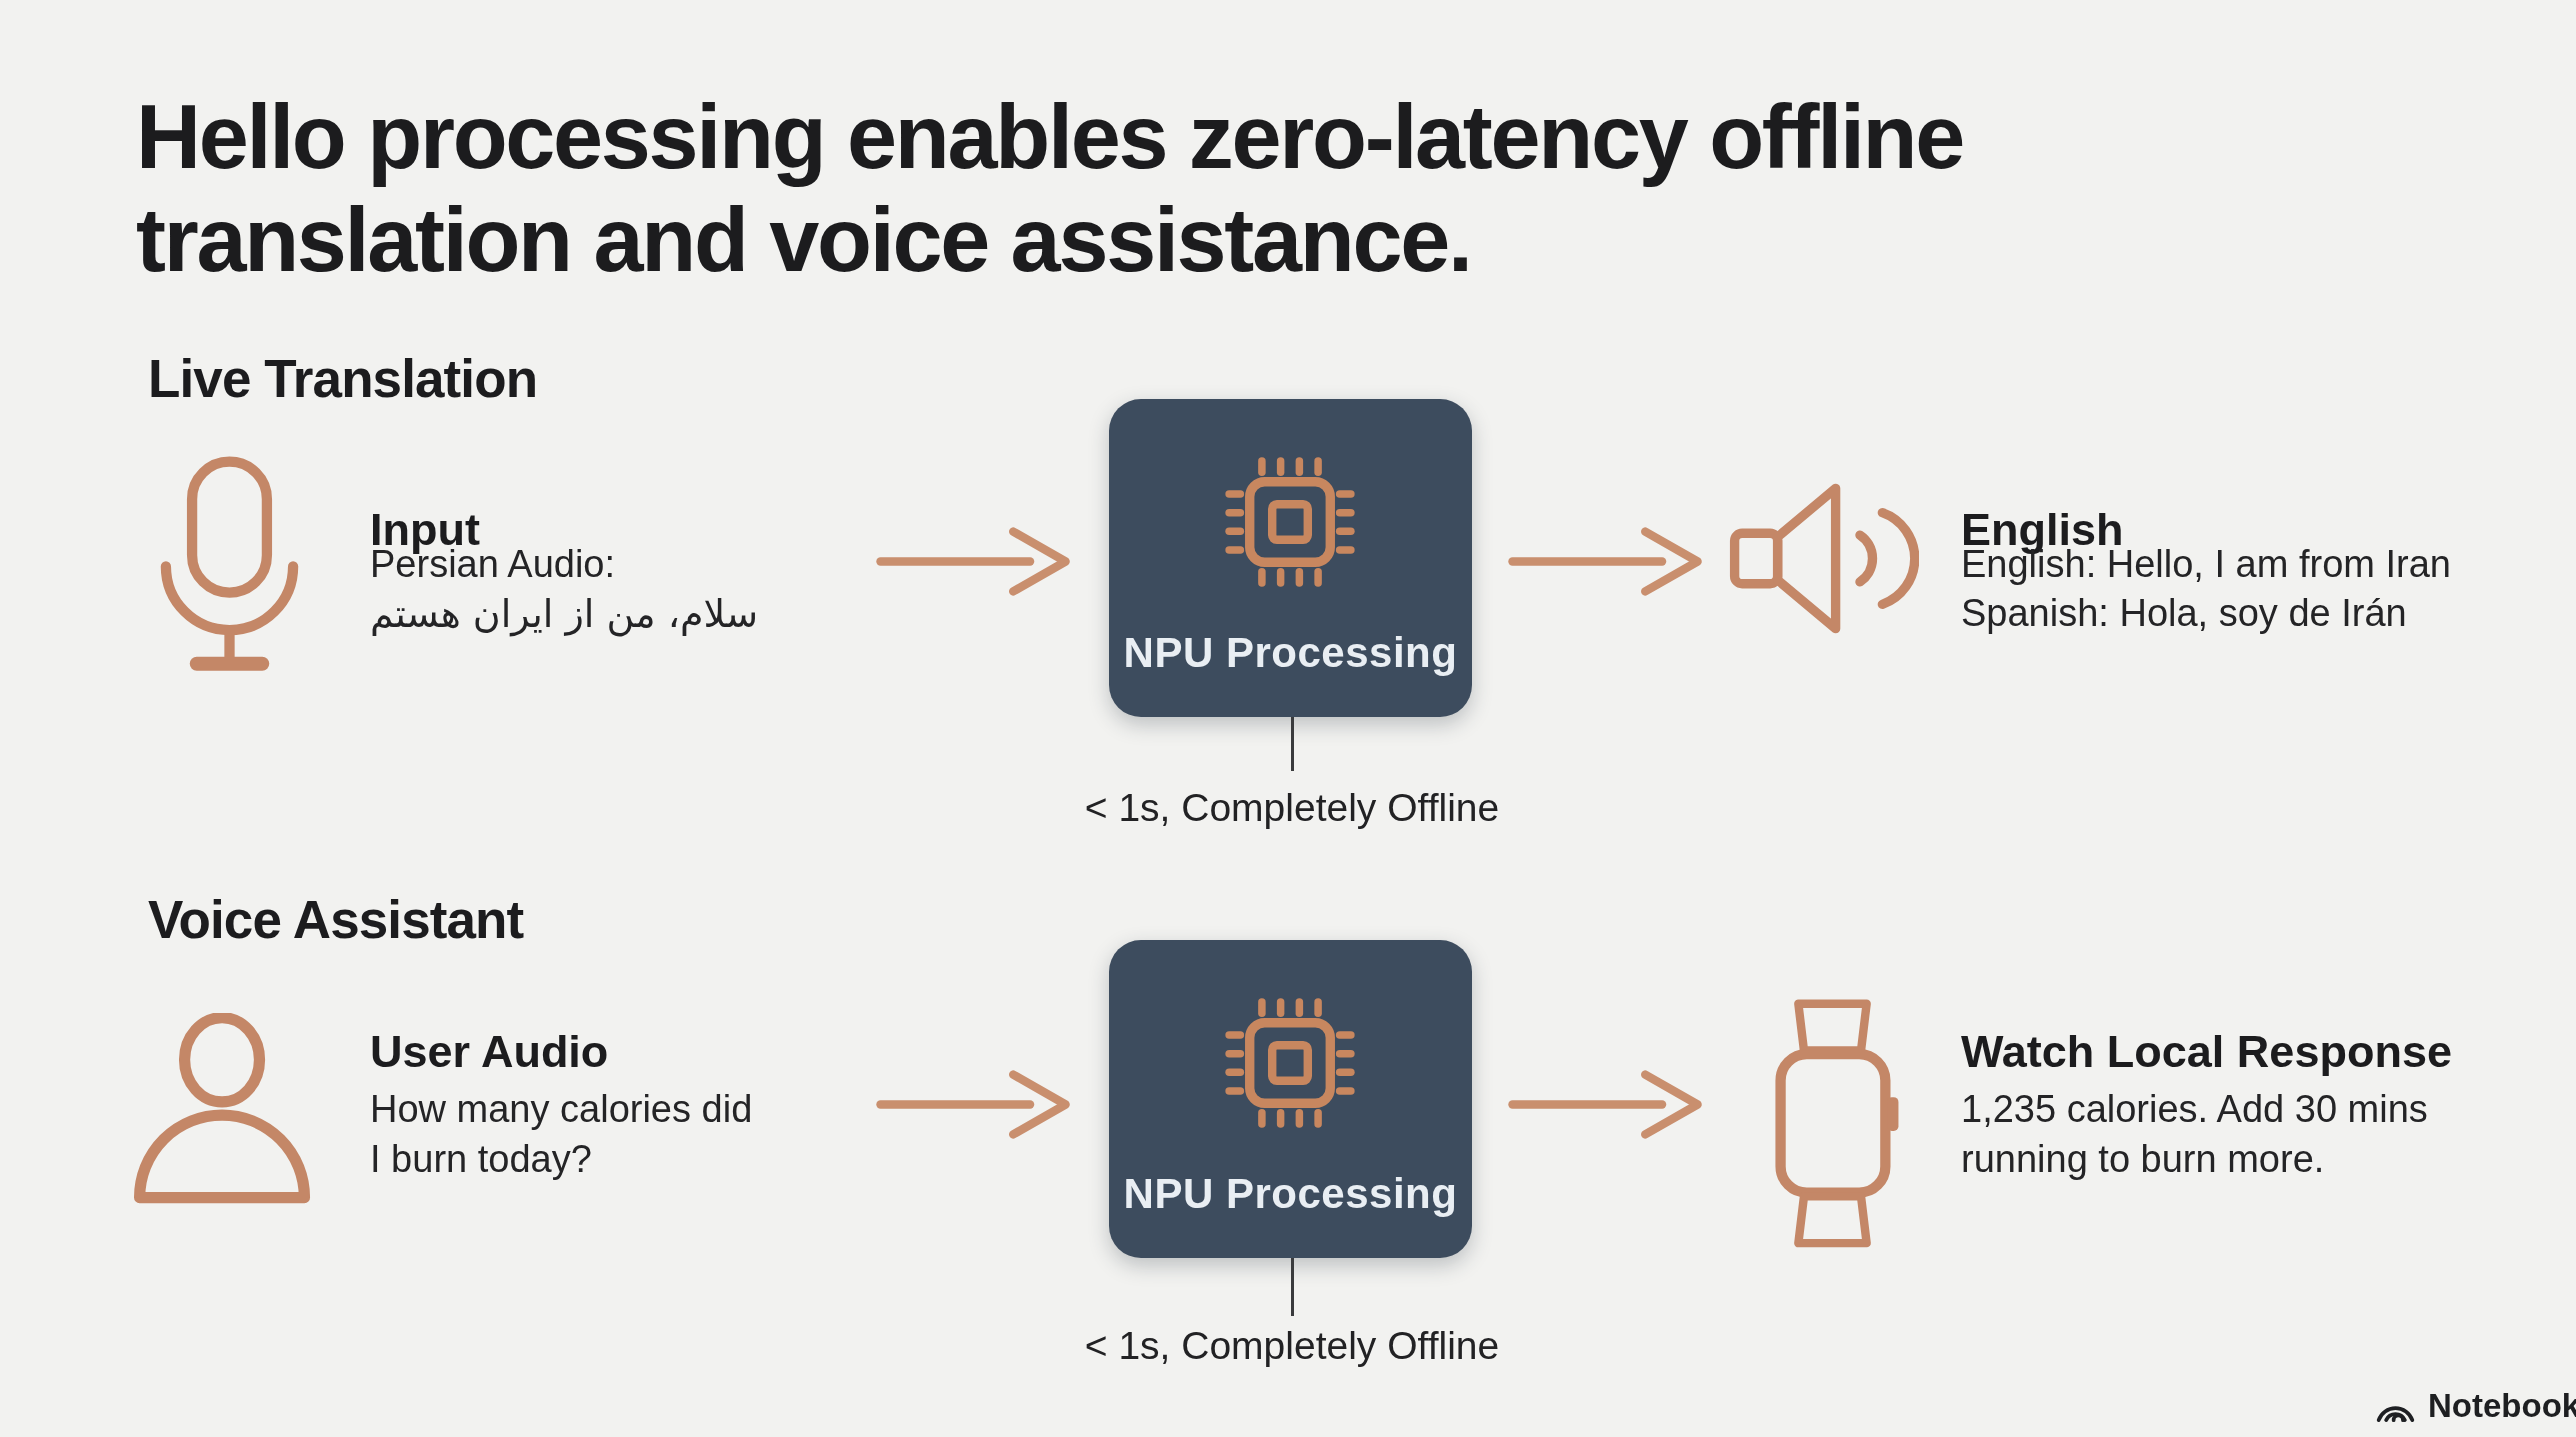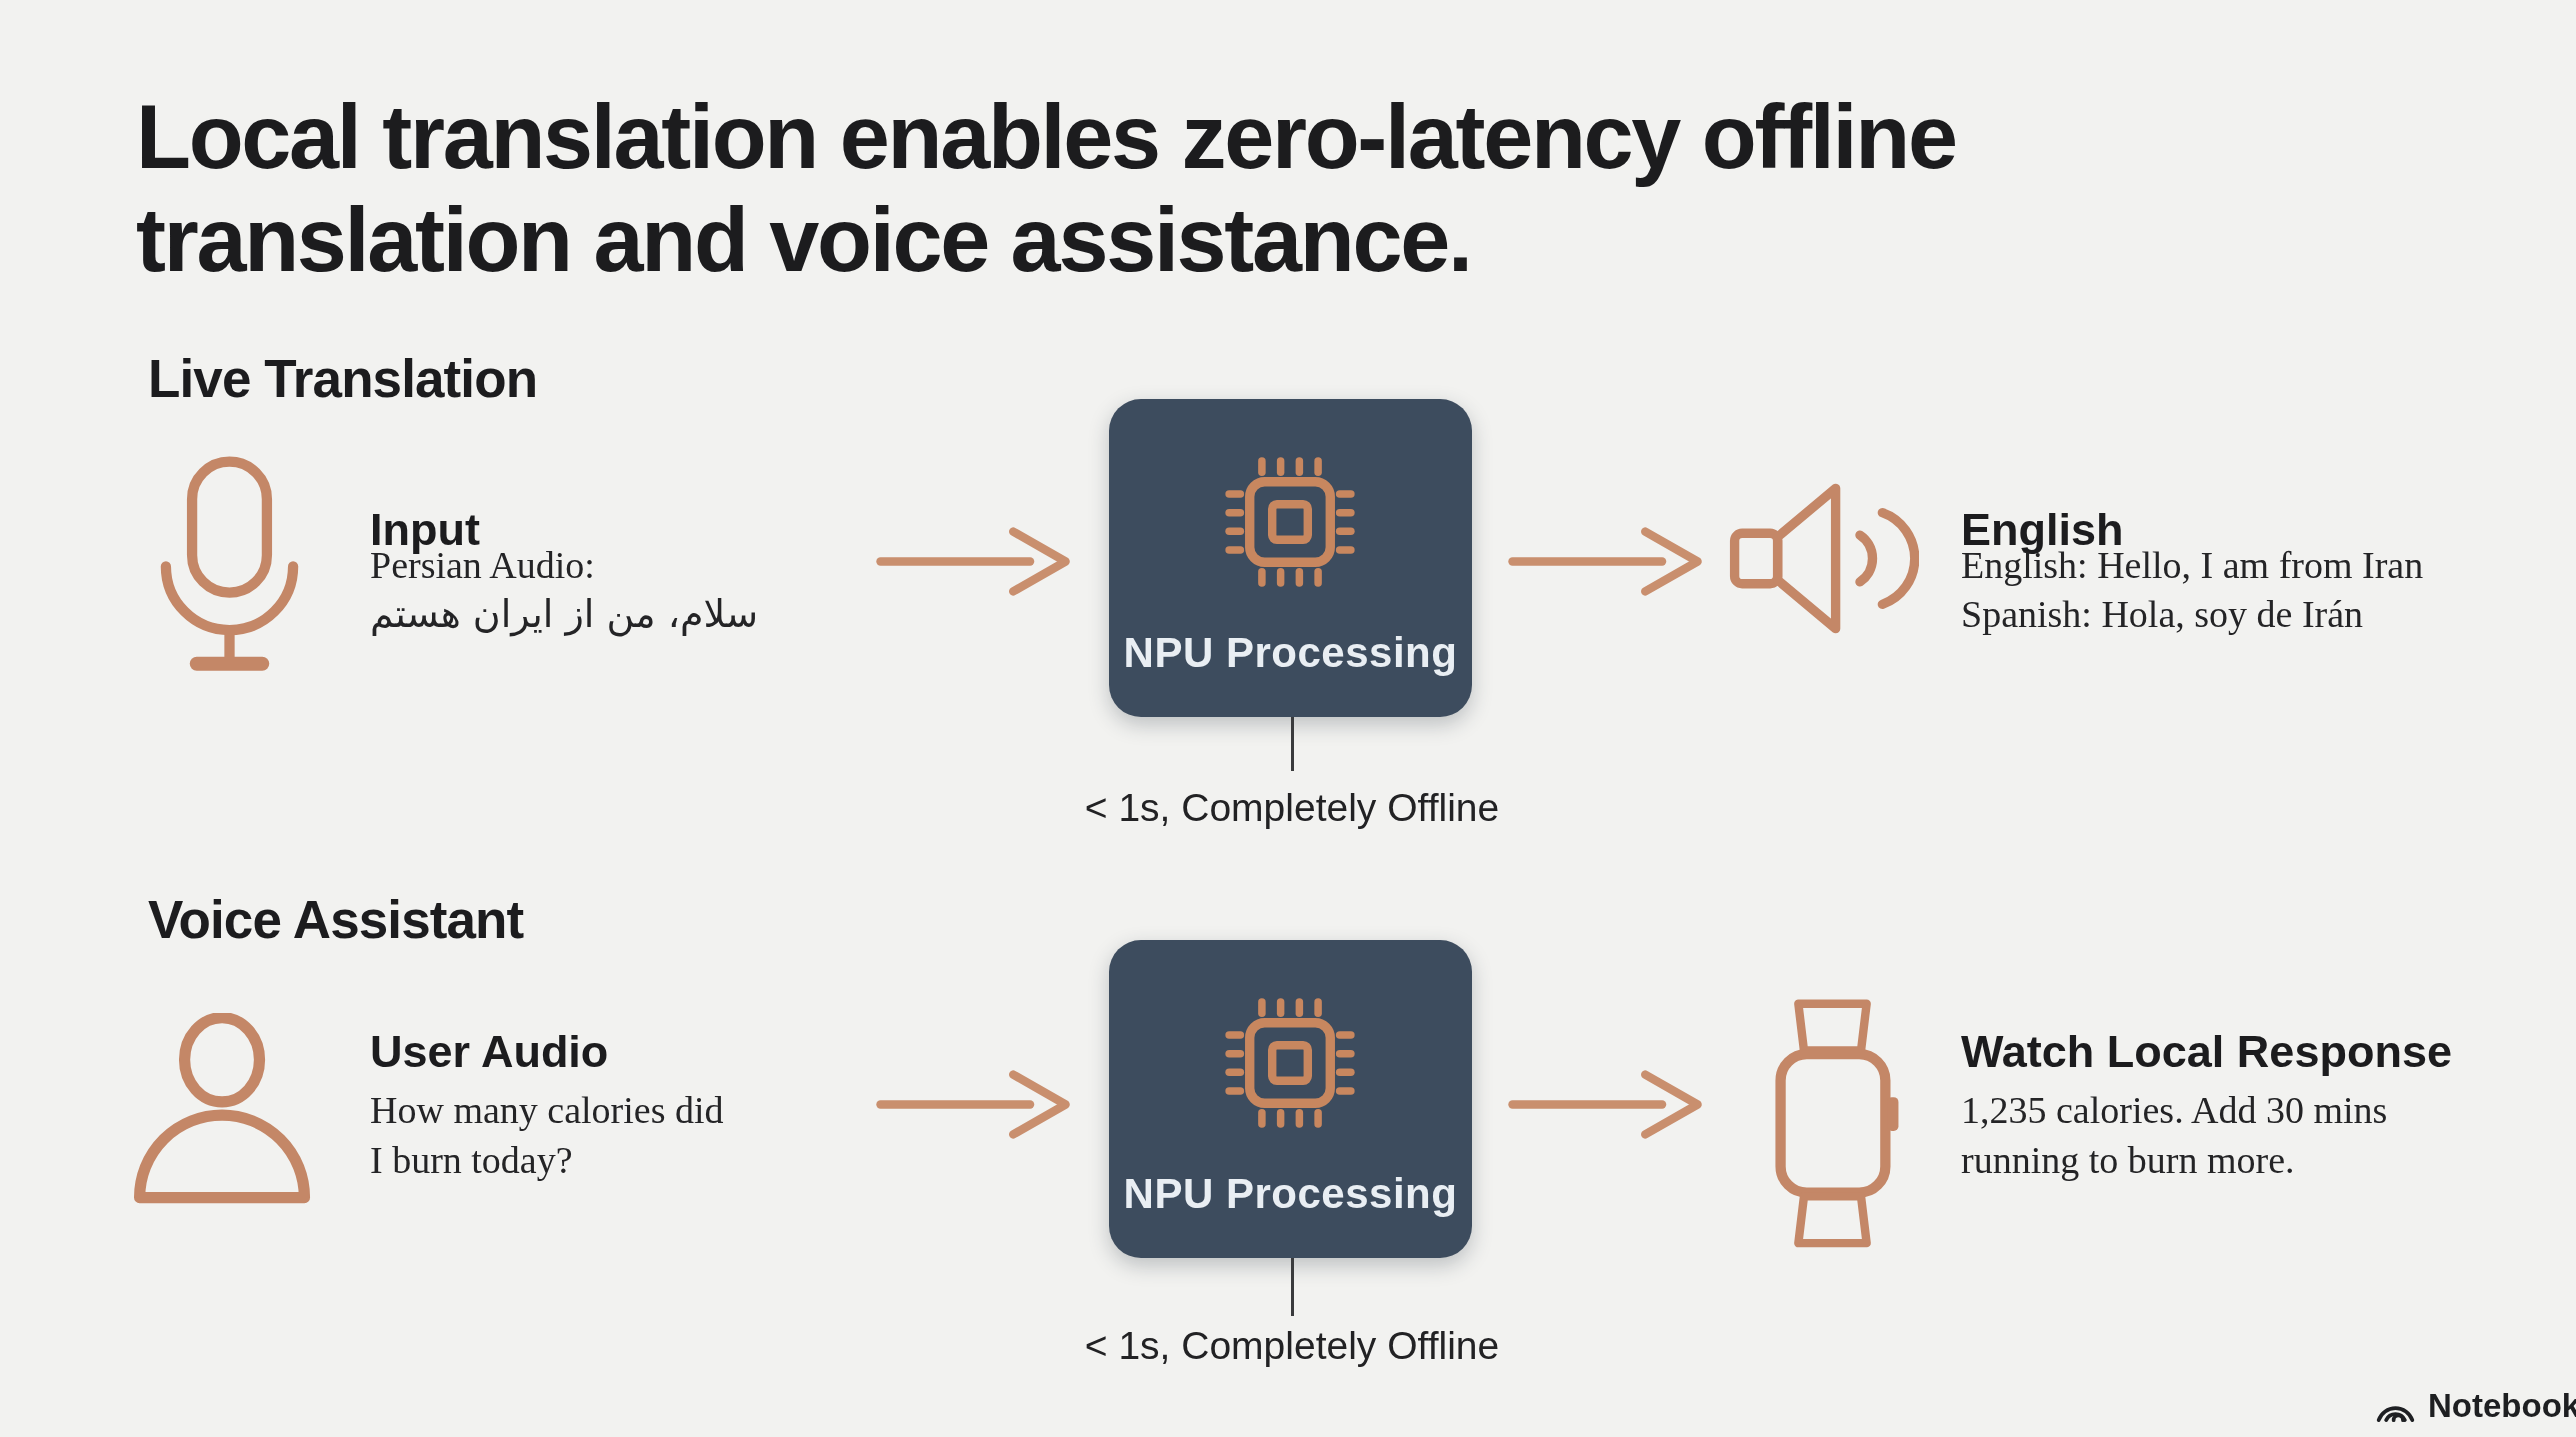--- a/index.html
+++ b/index.html
@@ -12,21 +12,21 @@
   .abs{position:absolute;}
   
   .main-title{left:136px;top:86px;width:2153px;font-size:90px;font-weight:bold;
     letter-spacing:-2.3px;line-height:103px;color:#1c1c1e;}
   
   .sec-heading{font-size:53px;font-weight:bold;letter-spacing:-0.9px;color:#1c1c1e;margin-left:12px;}
   .h-live{left:136px;top:348px;}
   .h-voice{left:136px;top:889px;}
   
   .col-title{font-size:45px;font-weight:bold;color:#1c1c1e;}
-  .col-line{font-size:38px;color:#242426;font-family:Liberation Serif, serif;}
+  .col-line{font-size:38px;color:#242426;}
   .c1{left:370px;}
   .c2{left:1961px;}
   .t1{top:504px;text-align:right;}  .l1a{top:543px;} .l1b{top:592px;}
   .t2{top:1026px;} .l2a{top:1088px;} .l2b{top:1138px;}
   
   .npu-box{width:363px;height:318px;border-radius:32px;background:#3d4c5e;
     box-shadow:0 7.5px 20.6px rgba(40,50,62,.25);}
   .npu-box .chip{position:absolute;left:107px;top:49px;}
   .npu-label{position:absolute;left:0;top:230px;width:100%;text-align:center;
     font-size:42px;font-weight:700;color:#e9eef3;letter-spacing:0.5px;}
@@ -53,21 +53,21 @@
   .brand-icon{left:2374px;top:1391px;}
   .brand-text{left:2428px;top:1387px;font-size:33px;font-weight:600;color:#1e1f21;}
   .fa{font-family:"DejaVu Sans","Liberation Sans",sans-serif;}
 </style>
 </head>
 <body>
 
 <div class="canvas">
 
   <div class="abs main-title">
-    <div>Local translation enables zero-latency offline</div>
+    <div>Hello processing enables zero-latency offline</div>
     <div>translation and voice assistance.</div>
   </div>
 
   <div class="abs sec-heading h-live">Live Translation</div>
 
   <svg class="abs ic mic-pos" width="159" height="220" viewBox="0 0 170 235" fill="none">
     <rect x="45" y="6" width="80" height="140" rx="40" stroke="#c48767" stroke-width="11"></rect>
     <path d="M17,118 A68,68 0 0 0 153,118" stroke="#c48767" stroke-width="11" stroke-linecap="round"></path>
     <line x1="85" y1="186" x2="85" y2="214" stroke="#c48767" stroke-width="11" stroke-linecap="round"></line>
     <line x1="50" y1="222" x2="120" y2="222" stroke="#c48767" stroke-width="15" stroke-linecap="round"></line>

